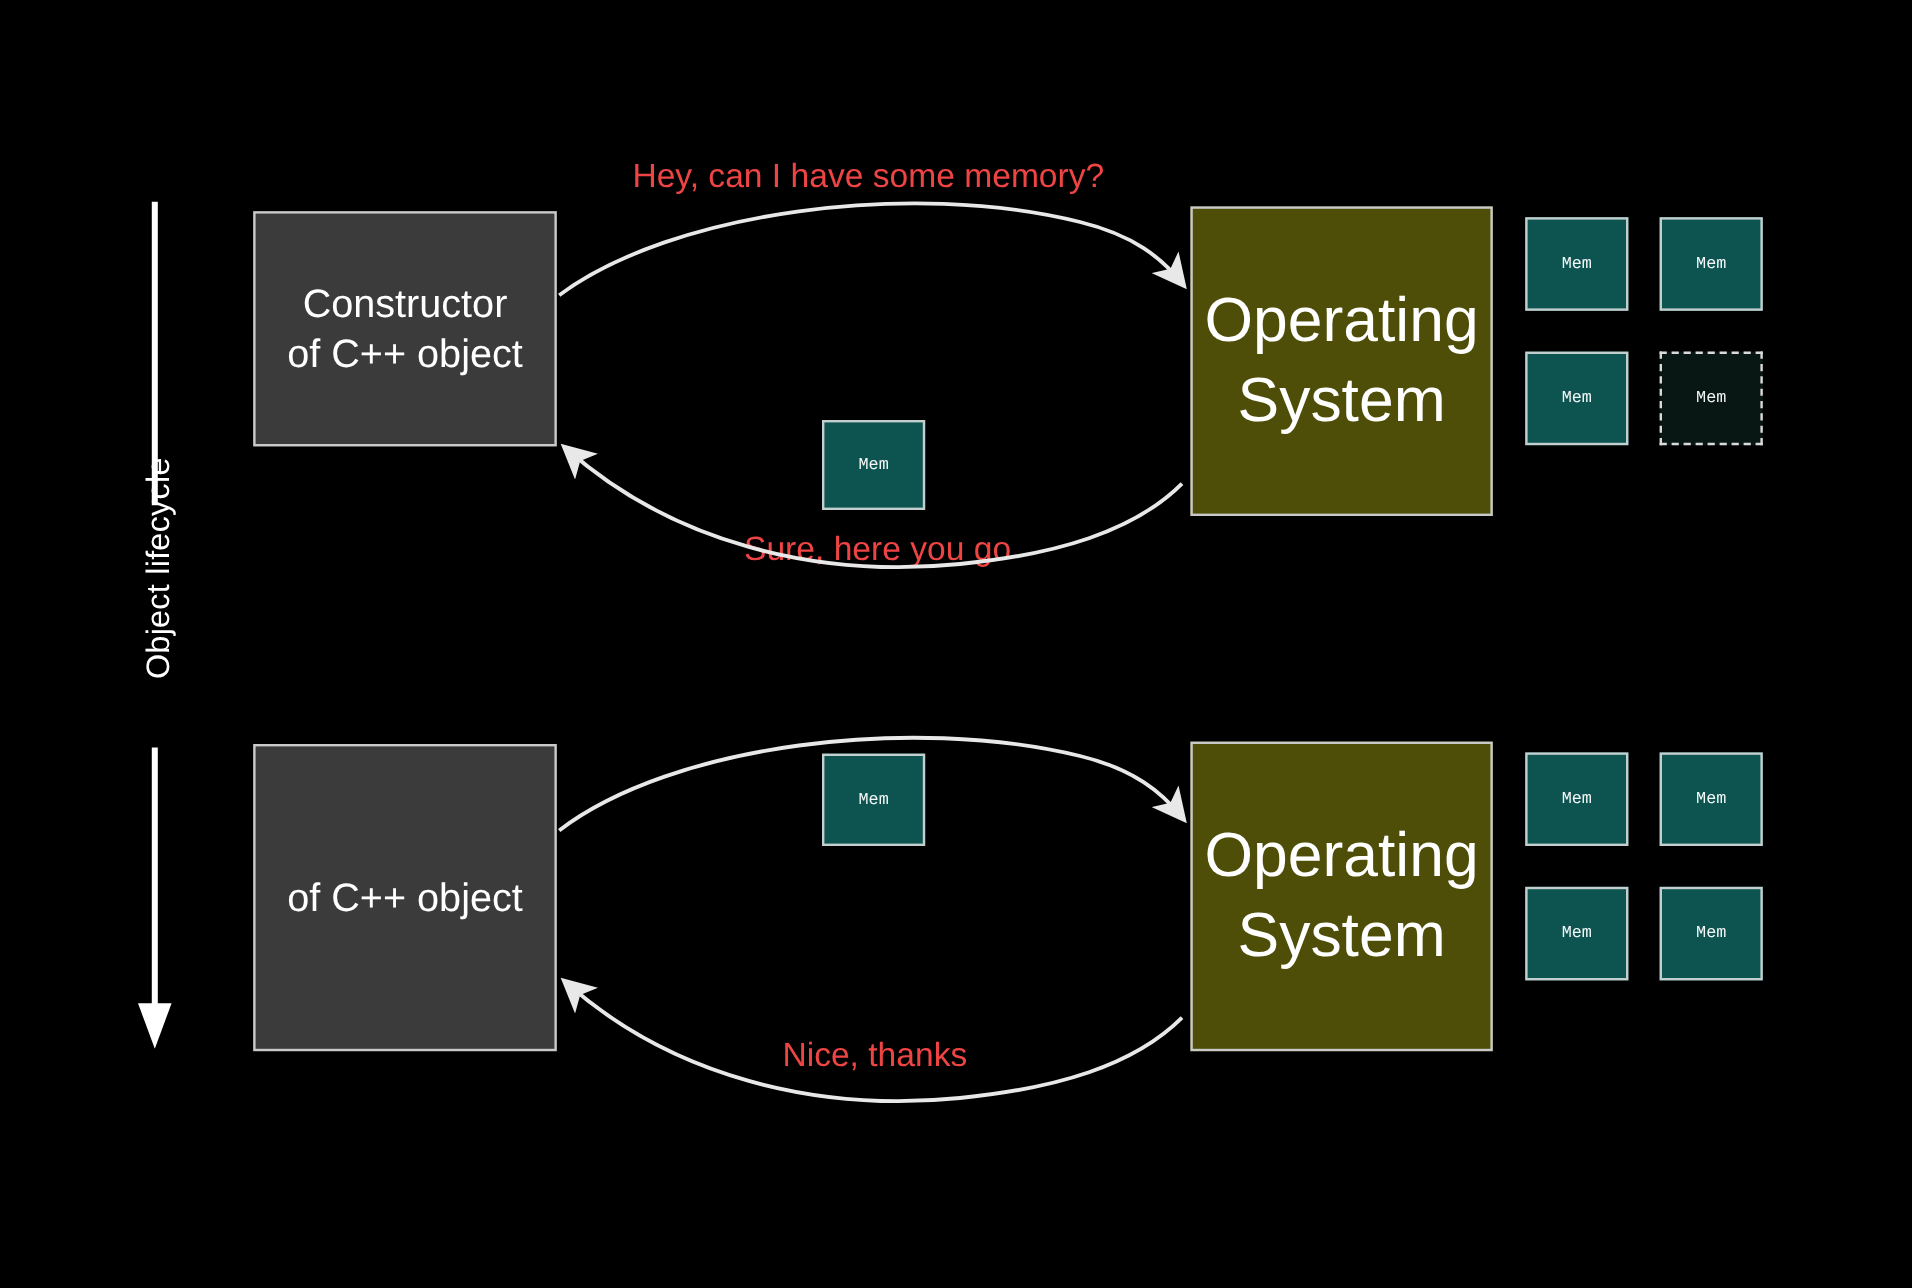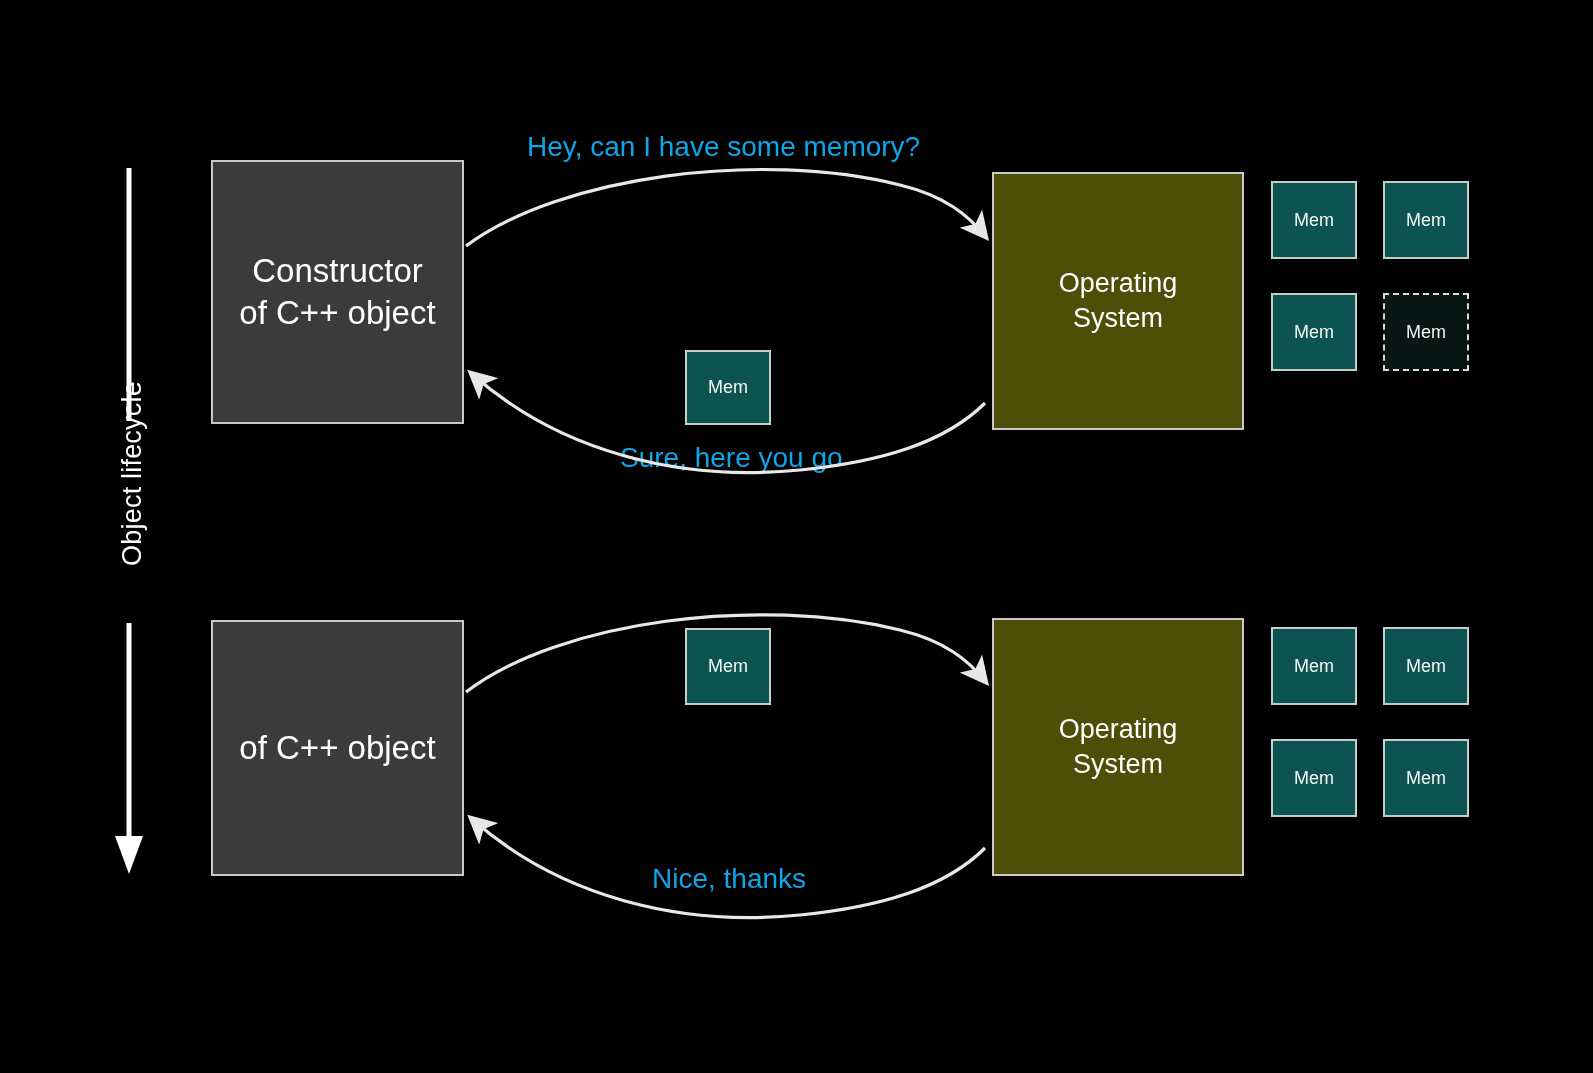--- a/index.html
+++ b/index.html
@@ -62,65 +62,66 @@
     border: 2px solid #c9c9c9;
     line-height: 1.28;
   }
   .node-box.actor {
     background: #3b3b3b;
     font-size: 33px;
     color: #ffffff;
   }
   .node-box.os {
     background: #4e4e08;
-    font-size: 27px;
+    font-size: 52px;
     color: #ffffff;
   }
 
   
   .mem-chip {
     position: absolute;
     box-sizing: border-box;
     display: flex;
     align-items: center;
     justify-content: center;
     background: #0d5450;
     border: 2px solid #c3cfce;
-    font-size: 18px;
+    font-size: 14px;
     color: #f2f7f7;
+    font-family: Liberation Mono, monospace;
   }
   .mem-chip.ghost {
     background: #081614;
     border: 2px dashed #d9d9d9;
     color: #f0f4f4;
   }
 
   
   .caption {
     position: absolute;
     font-size: 28px;
-    color: #0ea5e9;
+    color: #ef4444;
     white-space: nowrap;
   }
 </style>
 </head>
 <body>
 
 <div id="stage">
 
   <div class="lifecycle-axis">
     <svg width="34" height="706" viewBox="0 0 34 706">
       <line x1="17" y1="0" x2="17" y2="253" stroke="#ffffff" stroke-width="5"></line>
       <line x1="17" y1="455" x2="17" y2="678" stroke="#ffffff" stroke-width="5"></line>
       <polygon points="17,706 3,668 31,668" fill="#ffffff"></polygon>
     </svg>
     <div class="lifecycle-label">Object lifecycle</div>
   </div>
 
-  <div class="node-box actor" style="left:211px; top:160px; width:253px; height:264px;">
+  <div class="node-box actor" style="left:211px; top:176px; width:253px; height:196px;">
     <div>
       <div>Constructor</div>
       <div>of C++ object</div>
     </div>
   </div>
 
   <div class="node-box os" style="left:992px; top:172px; width:252px; height:258px;">
     <div>
       <div>Operating</div>
       <div>System</div>

